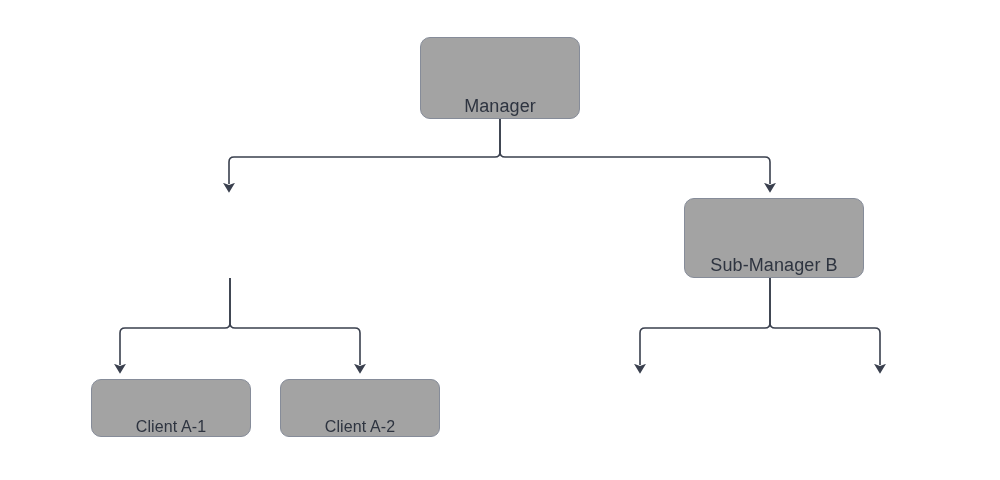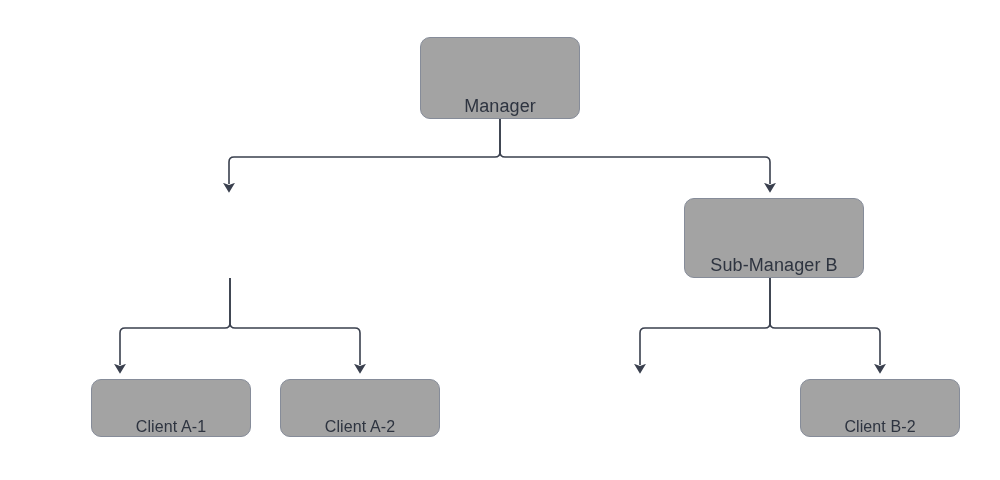--- a/index.html
+++ b/index.html
@@ -51,21 +51,21 @@
   .level-root .node-label { font-size: 18px; }
 
   .level-mid { top: 198px; width: 180px; height: 80px; }
   .level-mid .node-label { font-size: 18px; }
   #node-sub-a { left: 140px; }
   #node-sub-b { left: 684px; }
 
   .level-leaf { top: 379px; width: 160px; height: 58px; }
   .level-leaf .node-label { font-size: 16px; }
   #node-client-a1 { left: 47px; margin-left: 44px; }
-  #node-client-a2 { left: 280px; }
+  #node-client-a2 { left: 280px; border-radius: 9px; }
   #node-client-b1 { left: 560px; }
   #node-client-b2 { left: 800px; }
 </style>
 </head>
 <body>
 
 <div id="canvas">
 
   <svg id="edges" viewBox="0 0 1000 480" width="1000" height="480" xmlns="http://www.w3.org/2000/svg">
     <defs>
@@ -101,17 +101,14 @@
 
   <div class="node level-leaf" id="node-client-a1">
     <span class="node-label">Client A-1</span>
   </div>
 
   <div class="node level-leaf" id="node-client-a2">
     <span class="node-label">Client A-2</span>
   </div>
 
 
-  <div class="node level-leaf" id="node-client-b2">
-    <span class="node-label">Client B-2</span>
-  </div>
 
 </div>
 
 </body></html>

